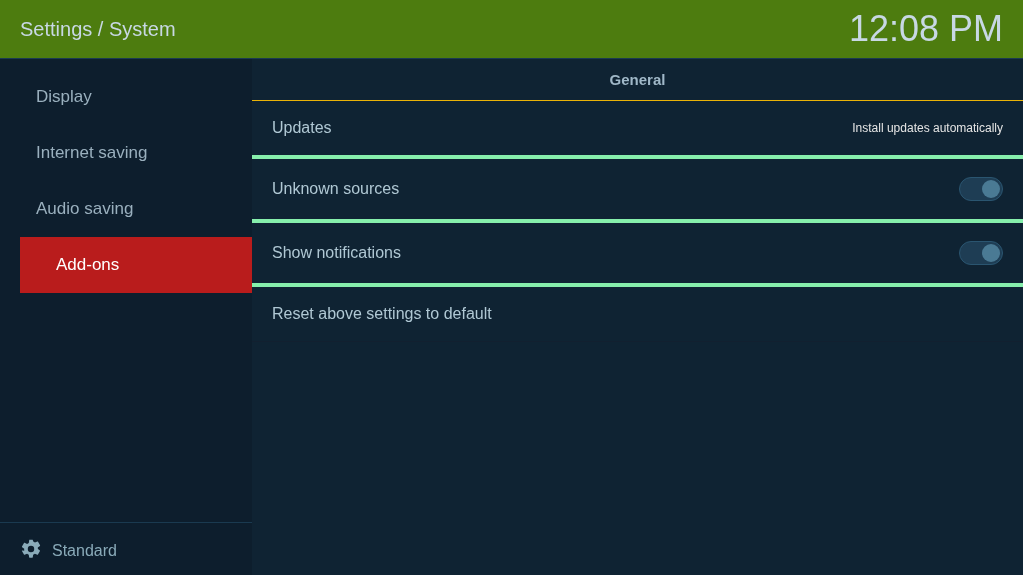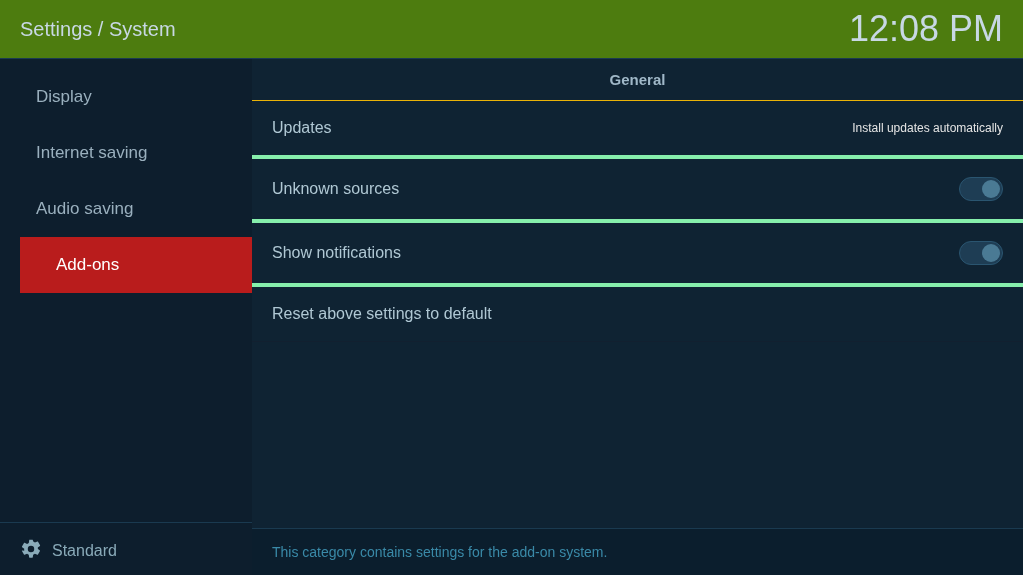--- a/index.html
+++ b/index.html
@@ -215,17 +215,14 @@
             <span class="settings-row-label">Show notifications</span>
             <div class="toggle off">
               <div class="toggle-knob"></div>
             </div>
           </div>
           <div class="reset-row">
             <span class="reset-label">Reset above settings to default</span>
           </div>
         </div>
     </div>
-    <div class="content-footer">
-      <span class="footer-note">This category contains settings for the add-on system.</span>
-    </div>
   </div>
 </div>
 
 </body></html>

